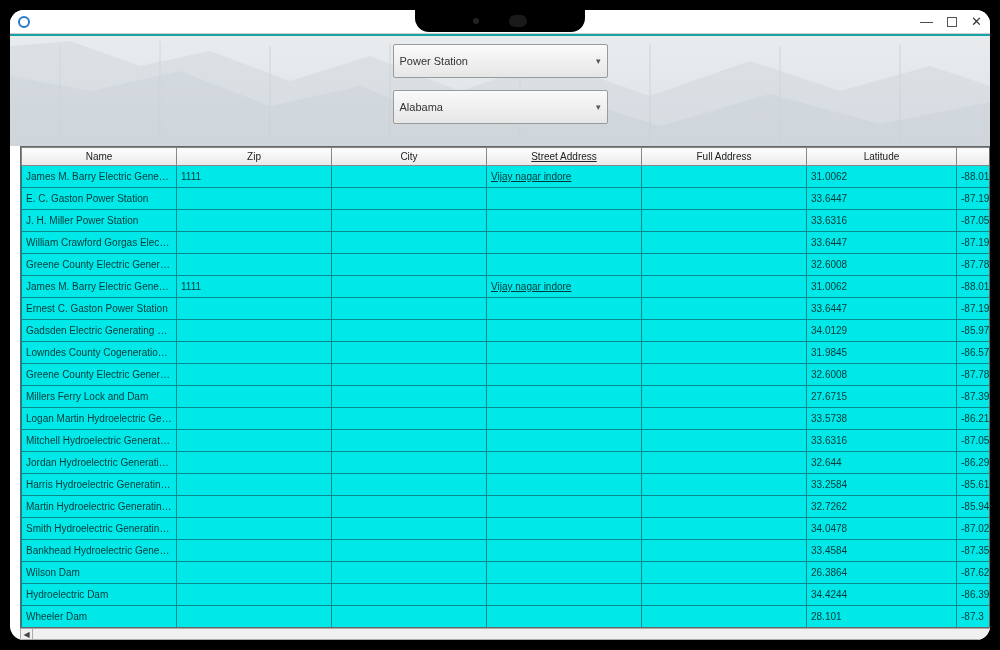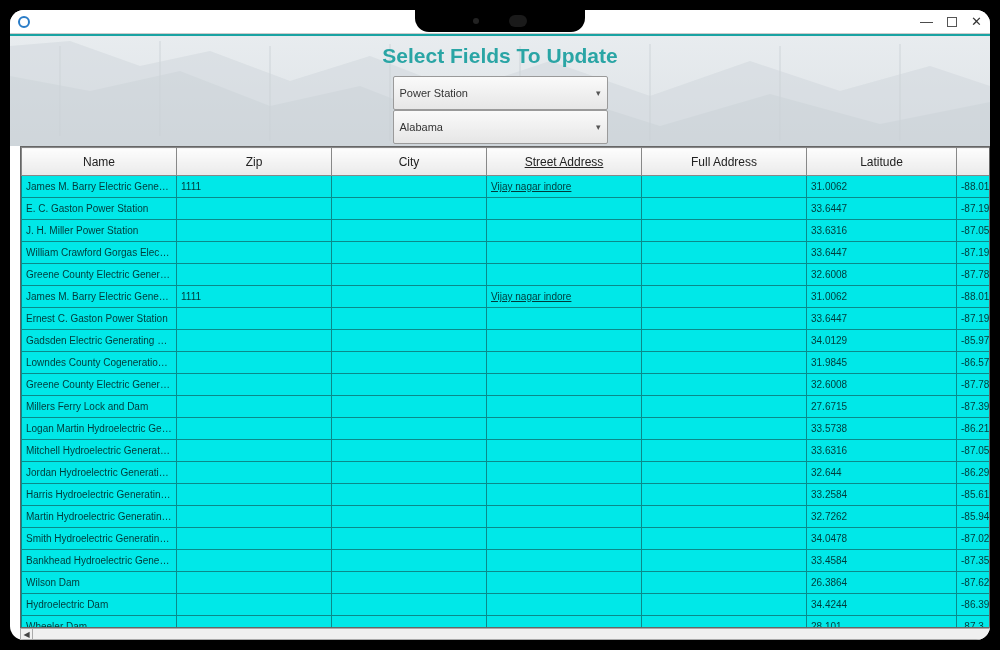--- a/index.html
+++ b/index.html
@@ -94,21 +94,21 @@
     align-items: center;
     justify-content: space-between;
     padding: 16px 6px;
     font-size: 11px;
     color: #333;
     cursor: default;
   }
   .dropdown .chev {
     font-size: 9px; color: #555;
   }
-  .dropdown-row + .dropdown-row { margin-top: 0; }
+  .dropdown-row + .dropdown-row { margin-top: 12px; }
   
   .table-wrap {
     position: absolute;
     top: 136px;
     left: 10px;
     right: 0;
     bottom: 12px;
     overflow: hidden;
     border: 1px solid #666;
   }
@@ -117,23 +117,23 @@
     border-collapse: collapse;
     width: 1020px;
     table-layout: fixed;
     font-size: 10px;
   }
   .data-table th {
     background: linear-gradient(#fdfdfd, #eaeaea);
     border: 1px solid #888;
     font-weight: normal;
     color: #222;
-    height: 28px;
+    height: 18px;
     text-align: center;
-    font-size: 12px;
+    font-size: 10px;
     white-space: nowrap;
   }
   .data-table td {
     background: #00e8e8;
     border: 1px solid #0a8a8a;
     height: 22px;
     padding: 0 4px;
     color: #003a3a;
     white-space: nowrap;
     overflow: hidden;
@@ -188,21 +188,20 @@
   <div class="accent-line"></div>
 
   <div class="header-area">
     <div class="map-bg">
       <svg viewBox="0 0 980 110" preserveAspectRatio="none">
         <path d="M0,10 L60,5 L130,30 L200,15 L280,45 L360,20 L450,55 L540,25 L640,60 L740,25 L830,55 L920,30 L980,50 L980,110 L0,110 Z" fill="#cfd6db"></path>
         <path d="M0,40 L80,55 L170,35 L260,70 L350,50 L440,85 L540,55 L650,90 L760,58 L870,88 L980,66 L980,110 L0,110 Z" fill="#c2cad0"></path>
         <path d="M50,10 L50,100 M150,5 L150,100 M260,10 L260,105 M380,8 L380,105 M510,10 L510,105 M640,8 L640,105 M770,10 L770,105 M890,8 L890,105" stroke="#b7bfc5" stroke-width="1" fill="none"></path>
       </svg>
     </div>
-    <div class="page-title">Select Fields To Update</div>
 
     <div class="dropdown-row">
       <div class="dropdown">
         <span>Power Station</span>
         <span class="chev">▾</span>
       </div>
     </div>
     <div class="dropdown-row">
       <div class="dropdown">
         <span>Alabama</span>

